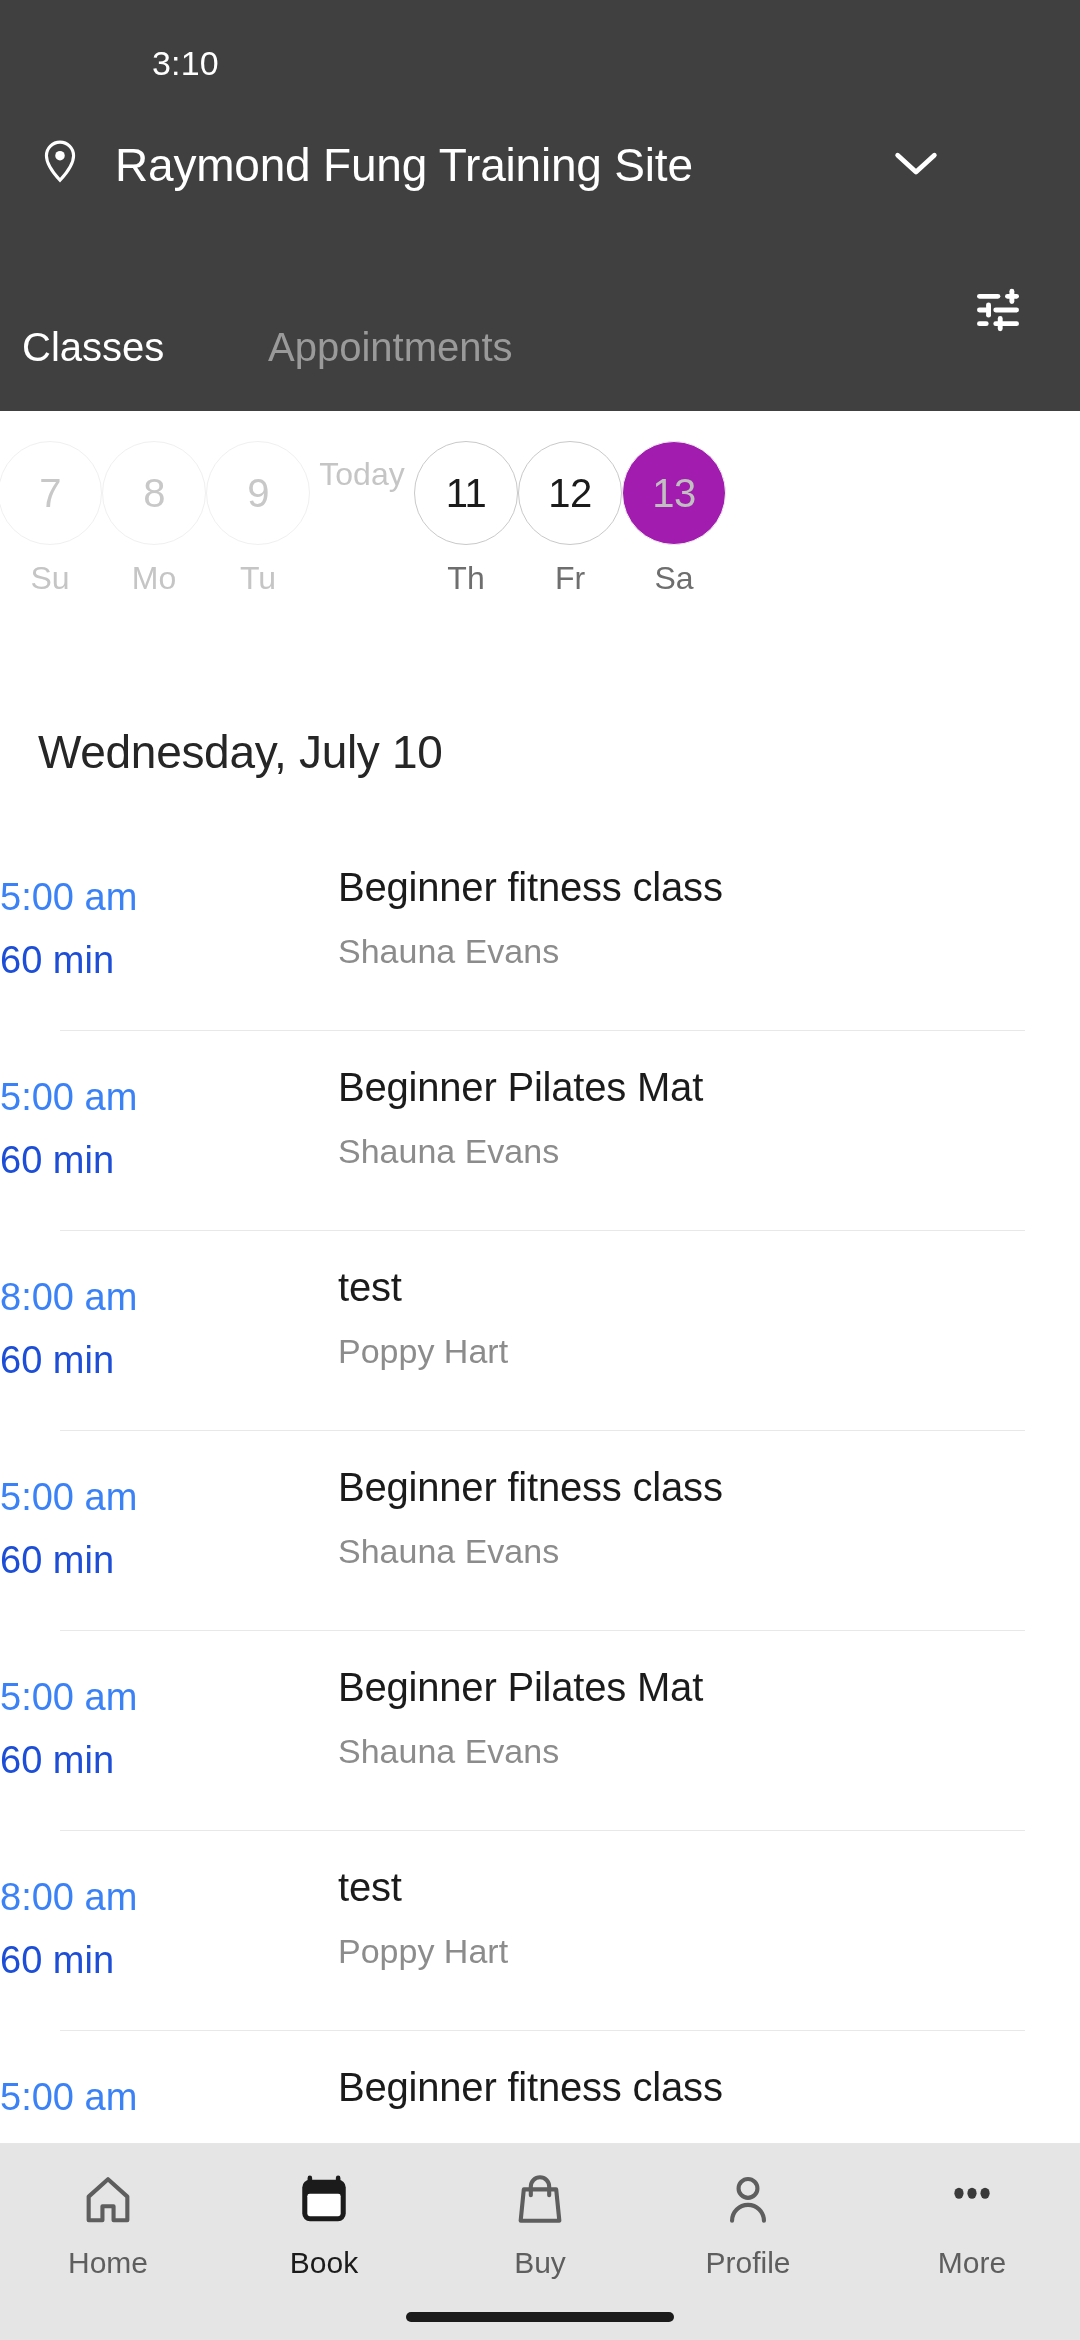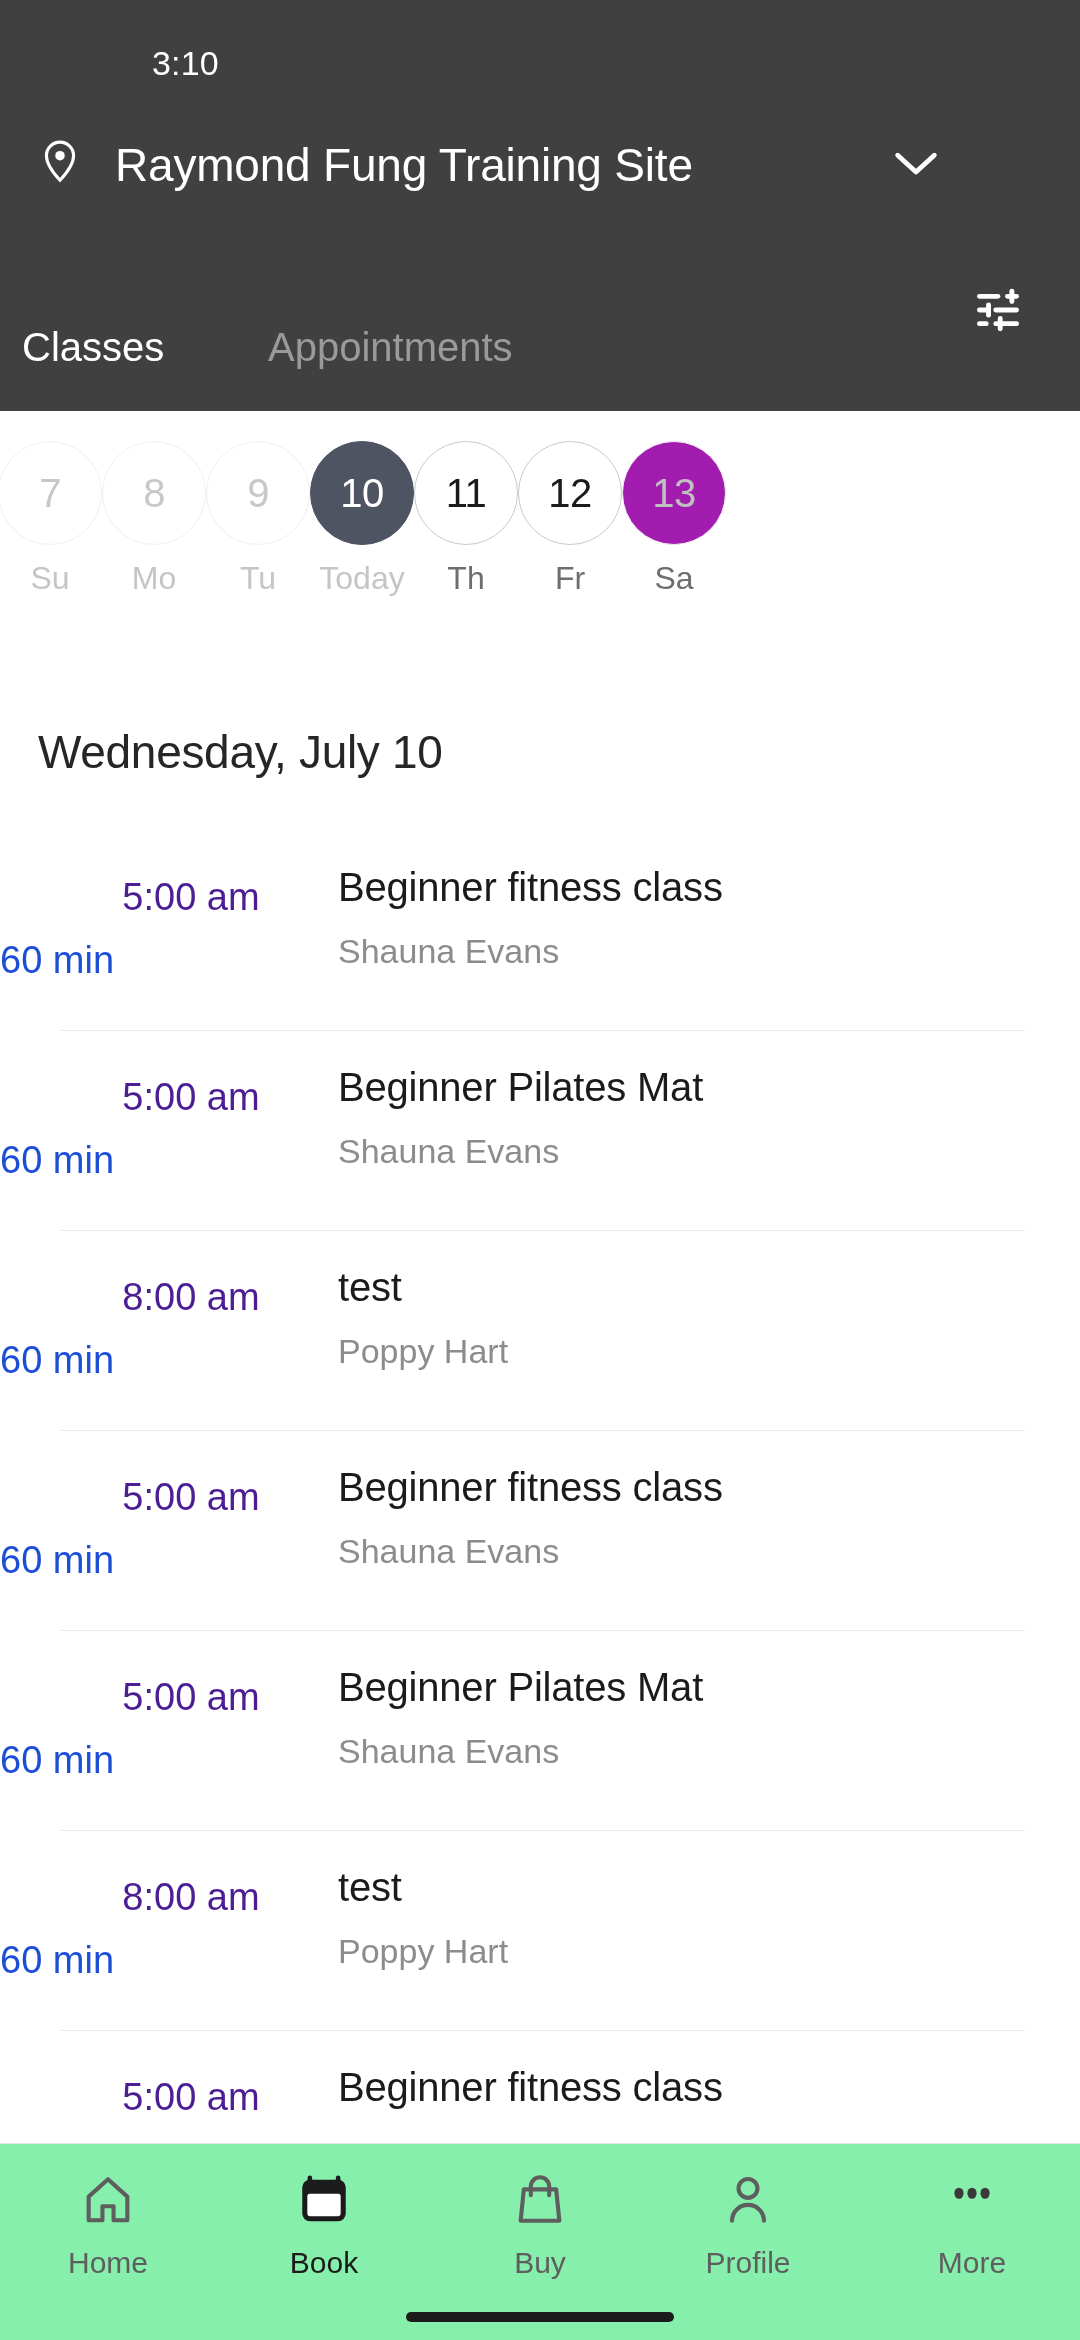--- a/index.html
+++ b/index.html
@@ -187,25 +187,24 @@
     top: 0;
     width: 965px;
     height: 1px;
     background: #e8e8e8;
   }
   .row .time {
     position: absolute;
     left: 0;
     top: 44px;
     width: 290px;
-    text-align: center;
+    text-align: left;
     font-size: 38px;
     line-height: 46px;
-    color: #4c1d95;
-    margin-left: 46px;
+    color: #3b82f6;
   }
   .row .dur {
     position: absolute;
     left: 0;
     top: 112px;
     width: 290px;
     text-align: left;
     font-size: 38px;
     line-height: 36px;
     color: #1d4ed8;
@@ -230,21 +229,21 @@
     color: #8c8c8c;
   }
 
   
   .bottomnav {
     position: absolute;
     left: 0;
     bottom: 0;
     width: 1080px;
     height: 197px;
-    background: #86efac;
+    background: #e5e5e5;
     border-top: 1px solid #e6e6e6;
   }
   .navitem {
     position: absolute;
     top: 22px;
     width: 216px;
     text-align: center;
   }
   .navicon {
     height: 68px;
@@ -330,21 +329,20 @@
       <div class="daycircle past">8</div>
       <div class="daylabel muted">Mo</div>
     </div>
 
     <div class="daycell" style="left:206px">
       <div class="daycircle past">9</div>
       <div class="daylabel muted">Tu</div>
     </div>
 
     <div class="daycell" style="left:310px">
-      <div class="daycircle selected">10</div>
       <div class="daylabel muted">Today</div>
     </div>
 
     <div class="daycell" style="left:414px">
       <div class="daycircle future">11</div>
       <div class="daylabel normal">Th</div>
     </div>
 
     <div class="daycell" style="left:518px">
       <div class="daycircle future">12</div>

